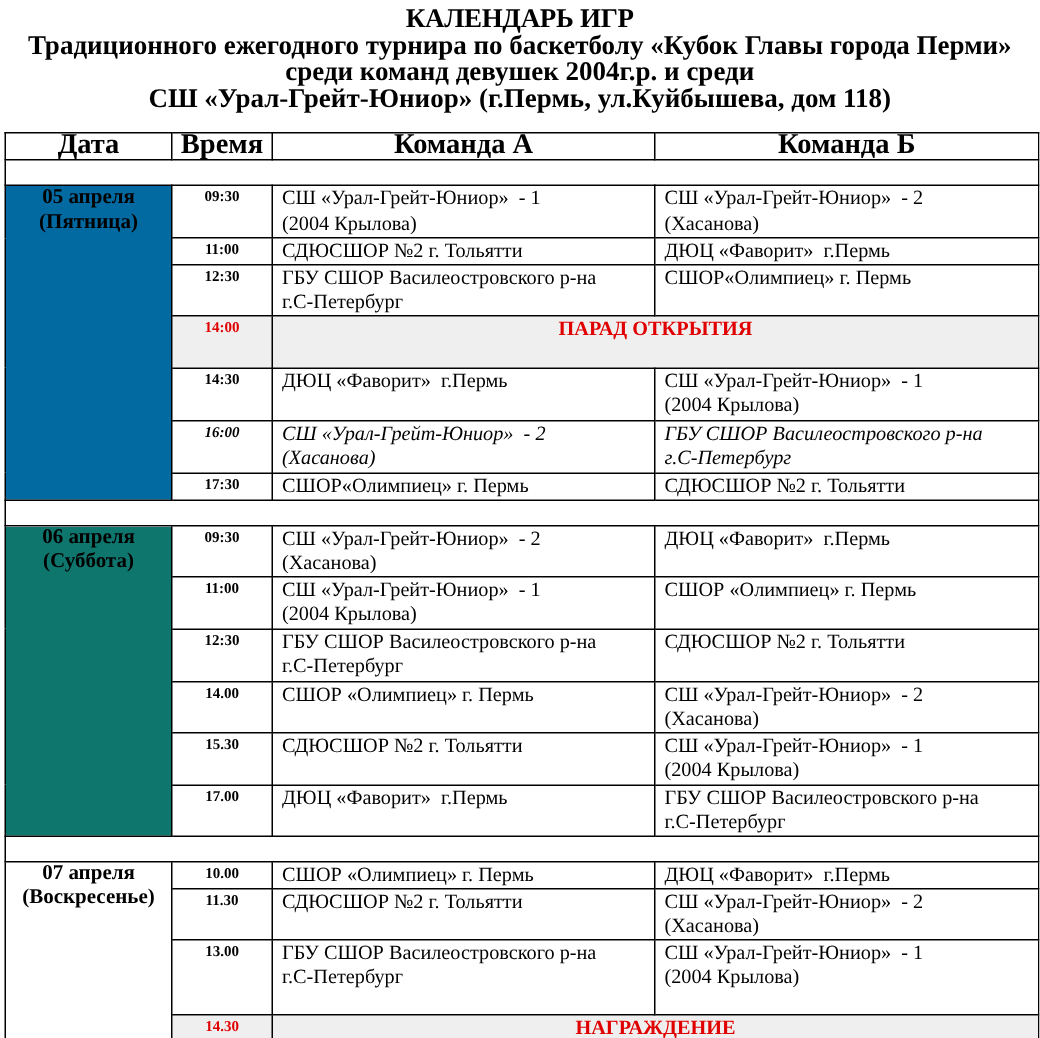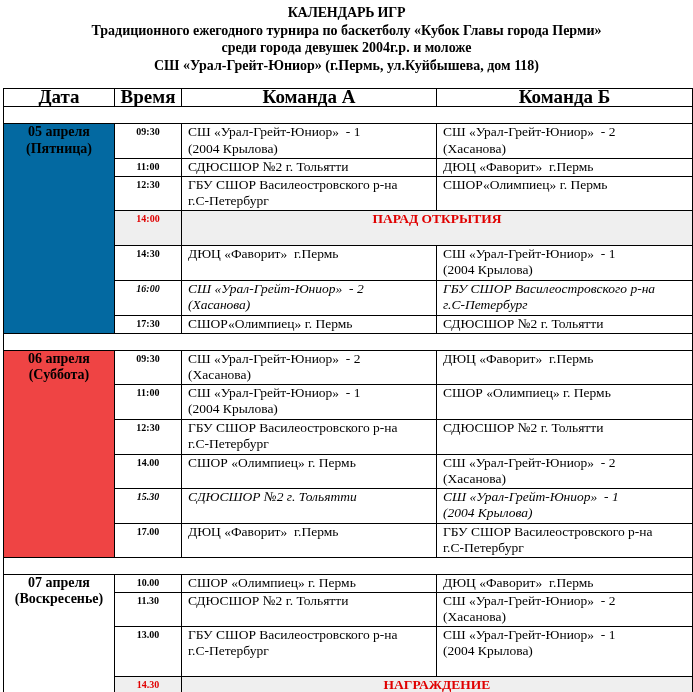--- a/index.html
+++ b/index.html
@@ -3,21 +3,21 @@
   <meta charset="utf-8">
   <style>
     html, body { margin: 0; padding: 0; background: #ffffff; }
     body {
       width: 693px; height: 692px; overflow: hidden; position: relative;
       font-family: "Liberation Serif", "DejaVu Serif", serif;
       color: #000;
     }
     .header {
       position: absolute; left: 0; top: 4px; width: 693px;
-      text-align: center; font-weight: bold; font-size: 14px; line-height: 17.5px;
+      text-align: center; font-weight: bold; font-size: 18px; line-height: 17.5px;
     }
     .header div { white-space: nowrap; }
     .header .t0 { letter-spacing: -0.2px; }
     table.sched {
       position: absolute; left: 3px; top: 88px;
       border-collapse: collapse; table-layout: fixed;
       width: 689px;
       font-size: 13.5px;
     }
     table.sched td, table.sched th {
@@ -39,21 +39,21 @@
     tr.event td { background: #efefef; }
     td.time.red { color: #e00000; margin-top: 20px; }
     td.event-label { color: #e00000; font-weight: bold; text-align: center; padding-top: 1px; padding-right: 130px; }
   </style>
 </head>
 <body>
 
 <div class="header">
   <div class="t0">КАЛЕНДАРЬ ИГР</div>
   <div>Традиционного ежегодного турнира по баскетболу «Кубок Главы города Перми»</div>
-  <div>среди города девушек 2004г.р. и моложе</div>
+  <div>среди команд девушек 2004г.р. и среди</div>
   <div>СШ «Урал-Грейт-Юниор» (г.Пермь, ул.Куйбышева, дом 118)</div>
 </div>
 
 <table class="sched">
   <colgroup>
     <col style="width:111px">
     <col style="width:67px">
     <col style="width:255px">
     <col style="width:256px">
   </colgroup>
@@ -134,21 +134,21 @@
           <div style="white-space: pre;">СШОР«Олимпиец» г. Пермь</div>
         </td>
         <td class="team">
           <div style="white-space: pre;">СДЮСШОР №2 г. Тольятти</div>
         </td>
       </tr>
       <tr>
         <td colspan="4" class="spacer"></td>
       </tr>
       <tr style="height: 34px;">
-        <td class="date" rowspan="6" style="background: #ef4444; font-family: Liberation Serif, serif;">
+        <td class="date" rowspan="6" style="background: #0f766e; font-family: Liberation Serif, serif;">
           <div>06 апреля</div>
           <div>(Суббота)</div>
         </td>
         <td class="time">09:30</td>
         <td class="team">
           <div style="white-space: pre;">СШ «Урал-Грейт-Юниор»  - 2</div>
           <div style="white-space: pre;">(Хасанова)</div>
         </td>
         <td class="team">
           <div style="white-space: pre;">ДЮЦ «Фаворит»  г.Пермь</div>
@@ -177,21 +177,21 @@
       <tr style="height: 34px;">
         <td class="time">14.00</td>
         <td class="team">
           <div style="white-space: pre;">СШОР «Олимпиец» г. Пермь</div>
         </td>
         <td class="team">
           <div style="white-space: pre;">СШ «Урал-Грейт-Юниор»  - 2</div>
           <div style="white-space: pre;">(Хасанова)</div>
         </td>
       </tr>
-      <tr style="height: 35px; font-style: italic;">
+      <tr style="height: 35px;">
         <td class="time">15.30</td>
         <td class="team">
           <div style="white-space: pre;">СДЮСШОР №2 г. Тольятти</div>
         </td>
         <td class="team">
           <div style="white-space: pre;">СШ «Урал-Грейт-Юниор»  - 1</div>
           <div style="white-space: pre;">(2004 Крылова)</div>
         </td>
       </tr>
       <tr style="height: 34px;">

